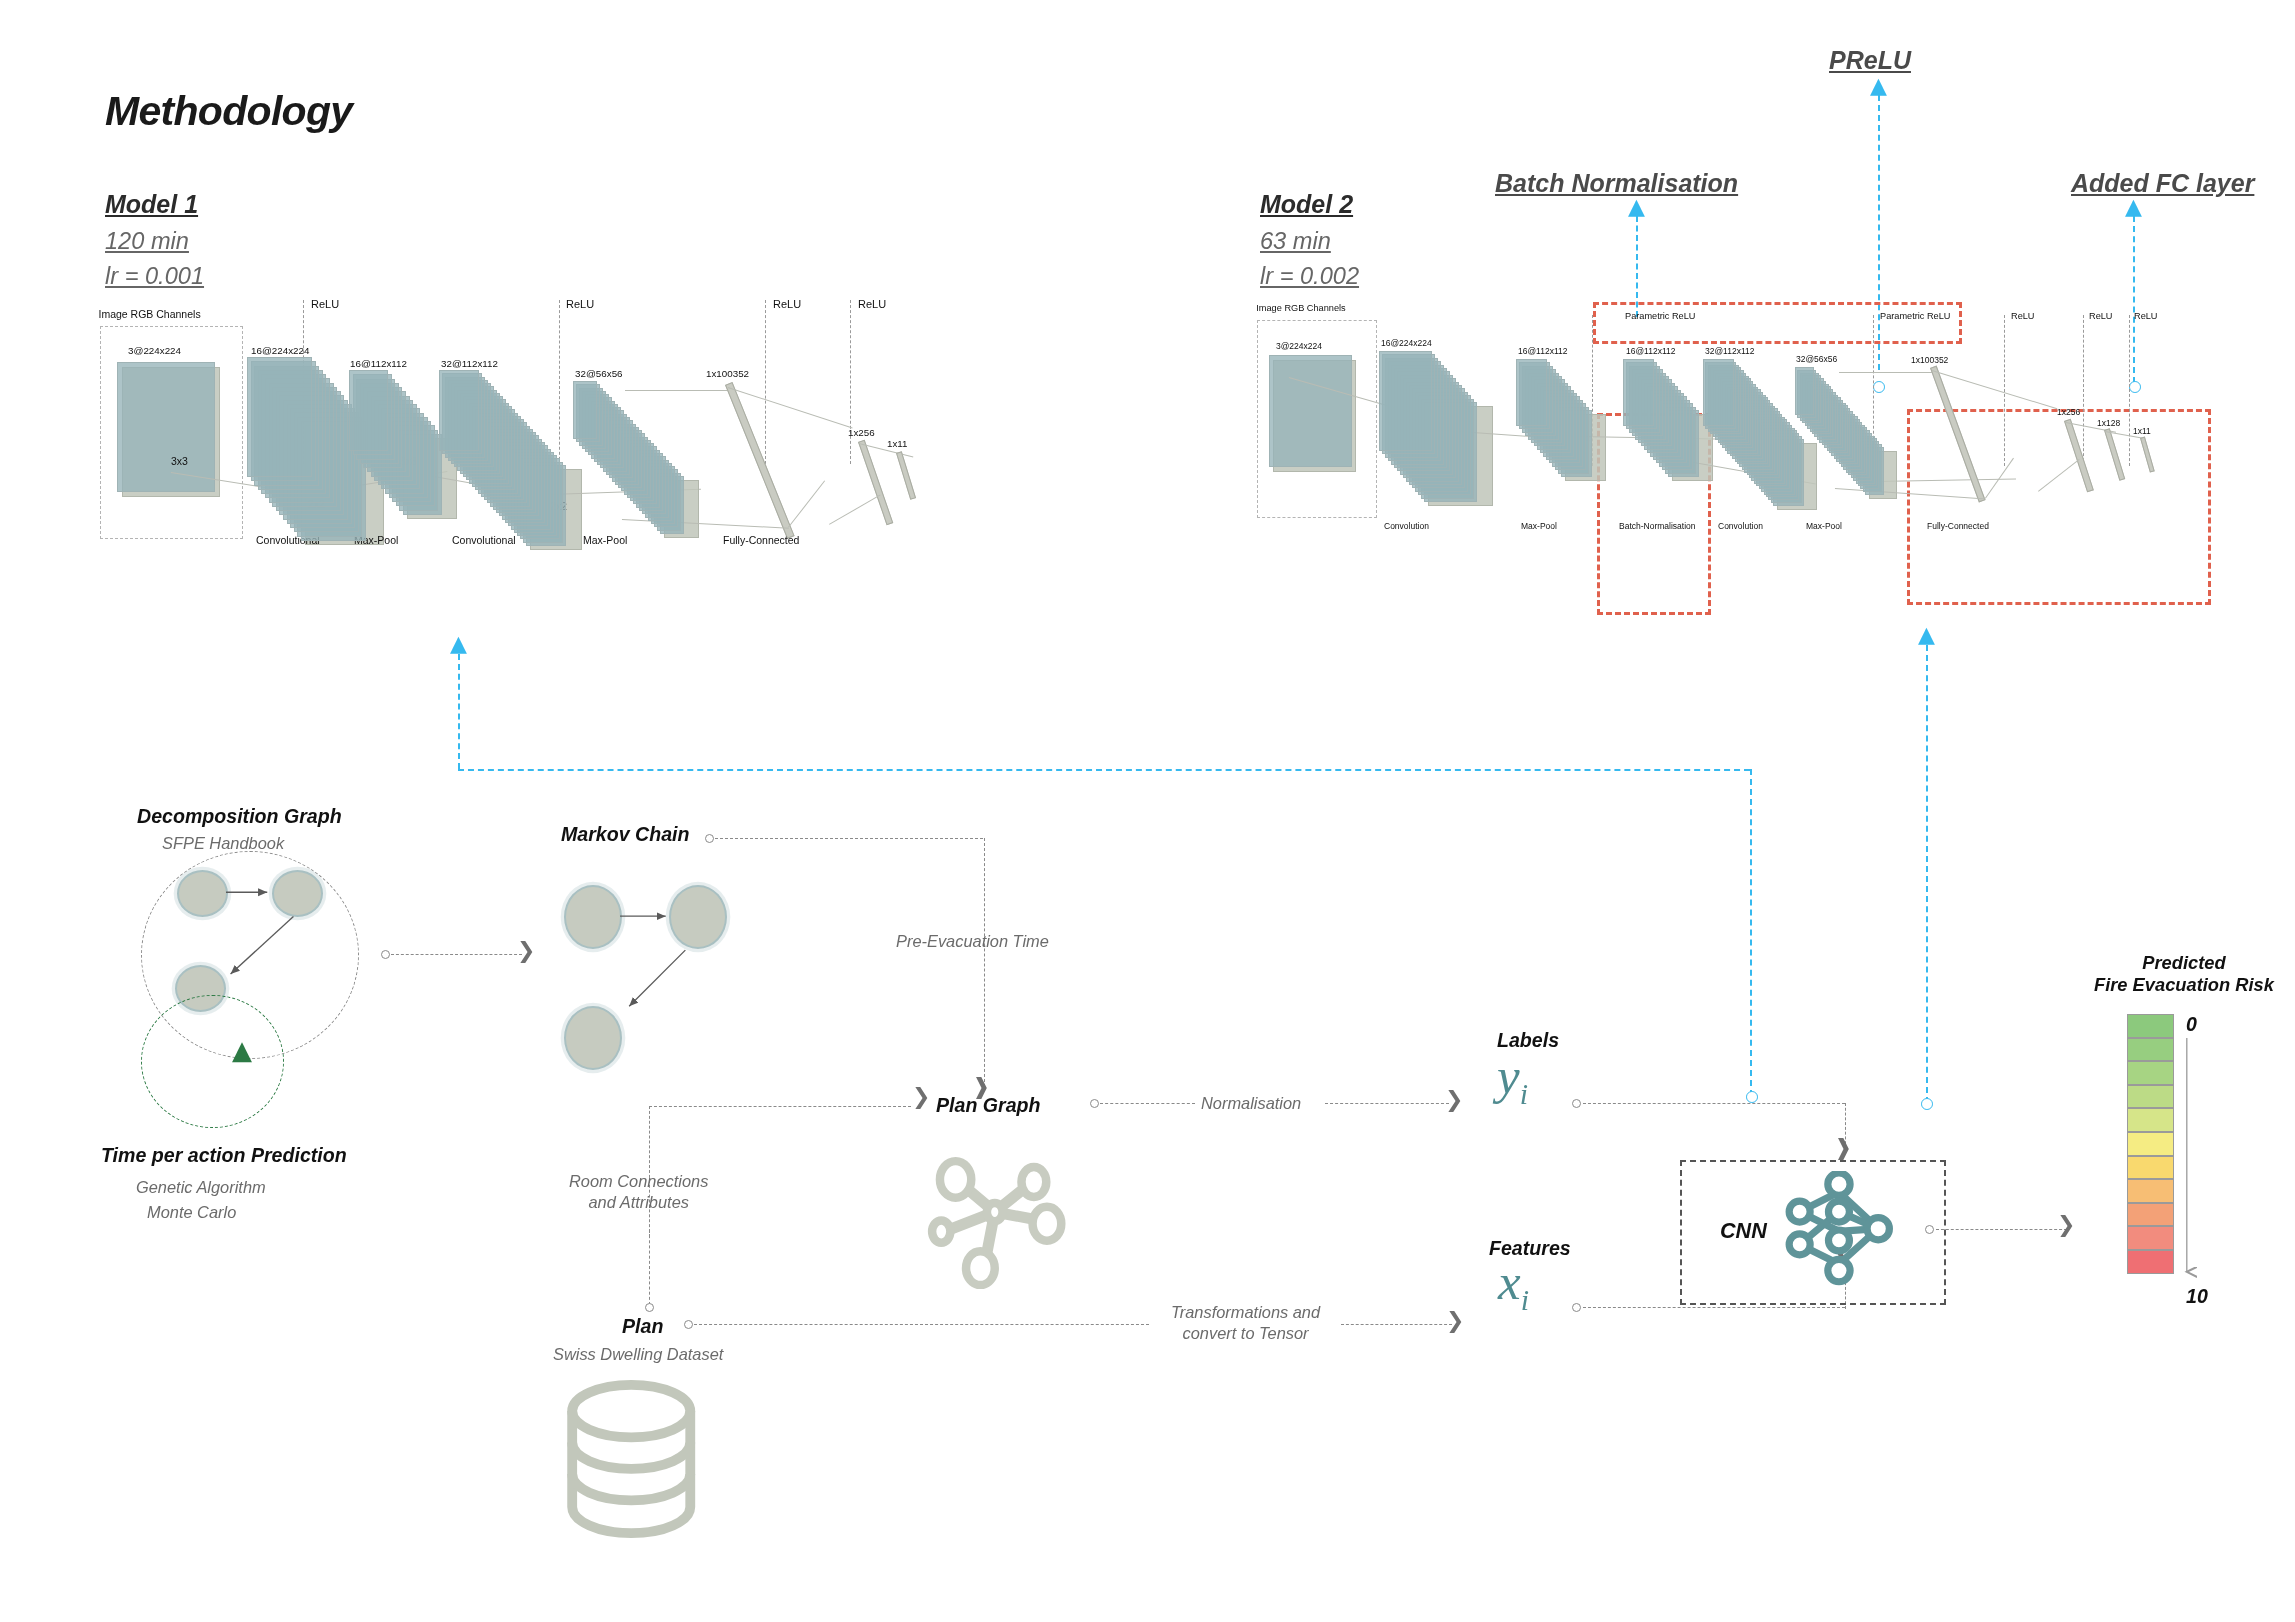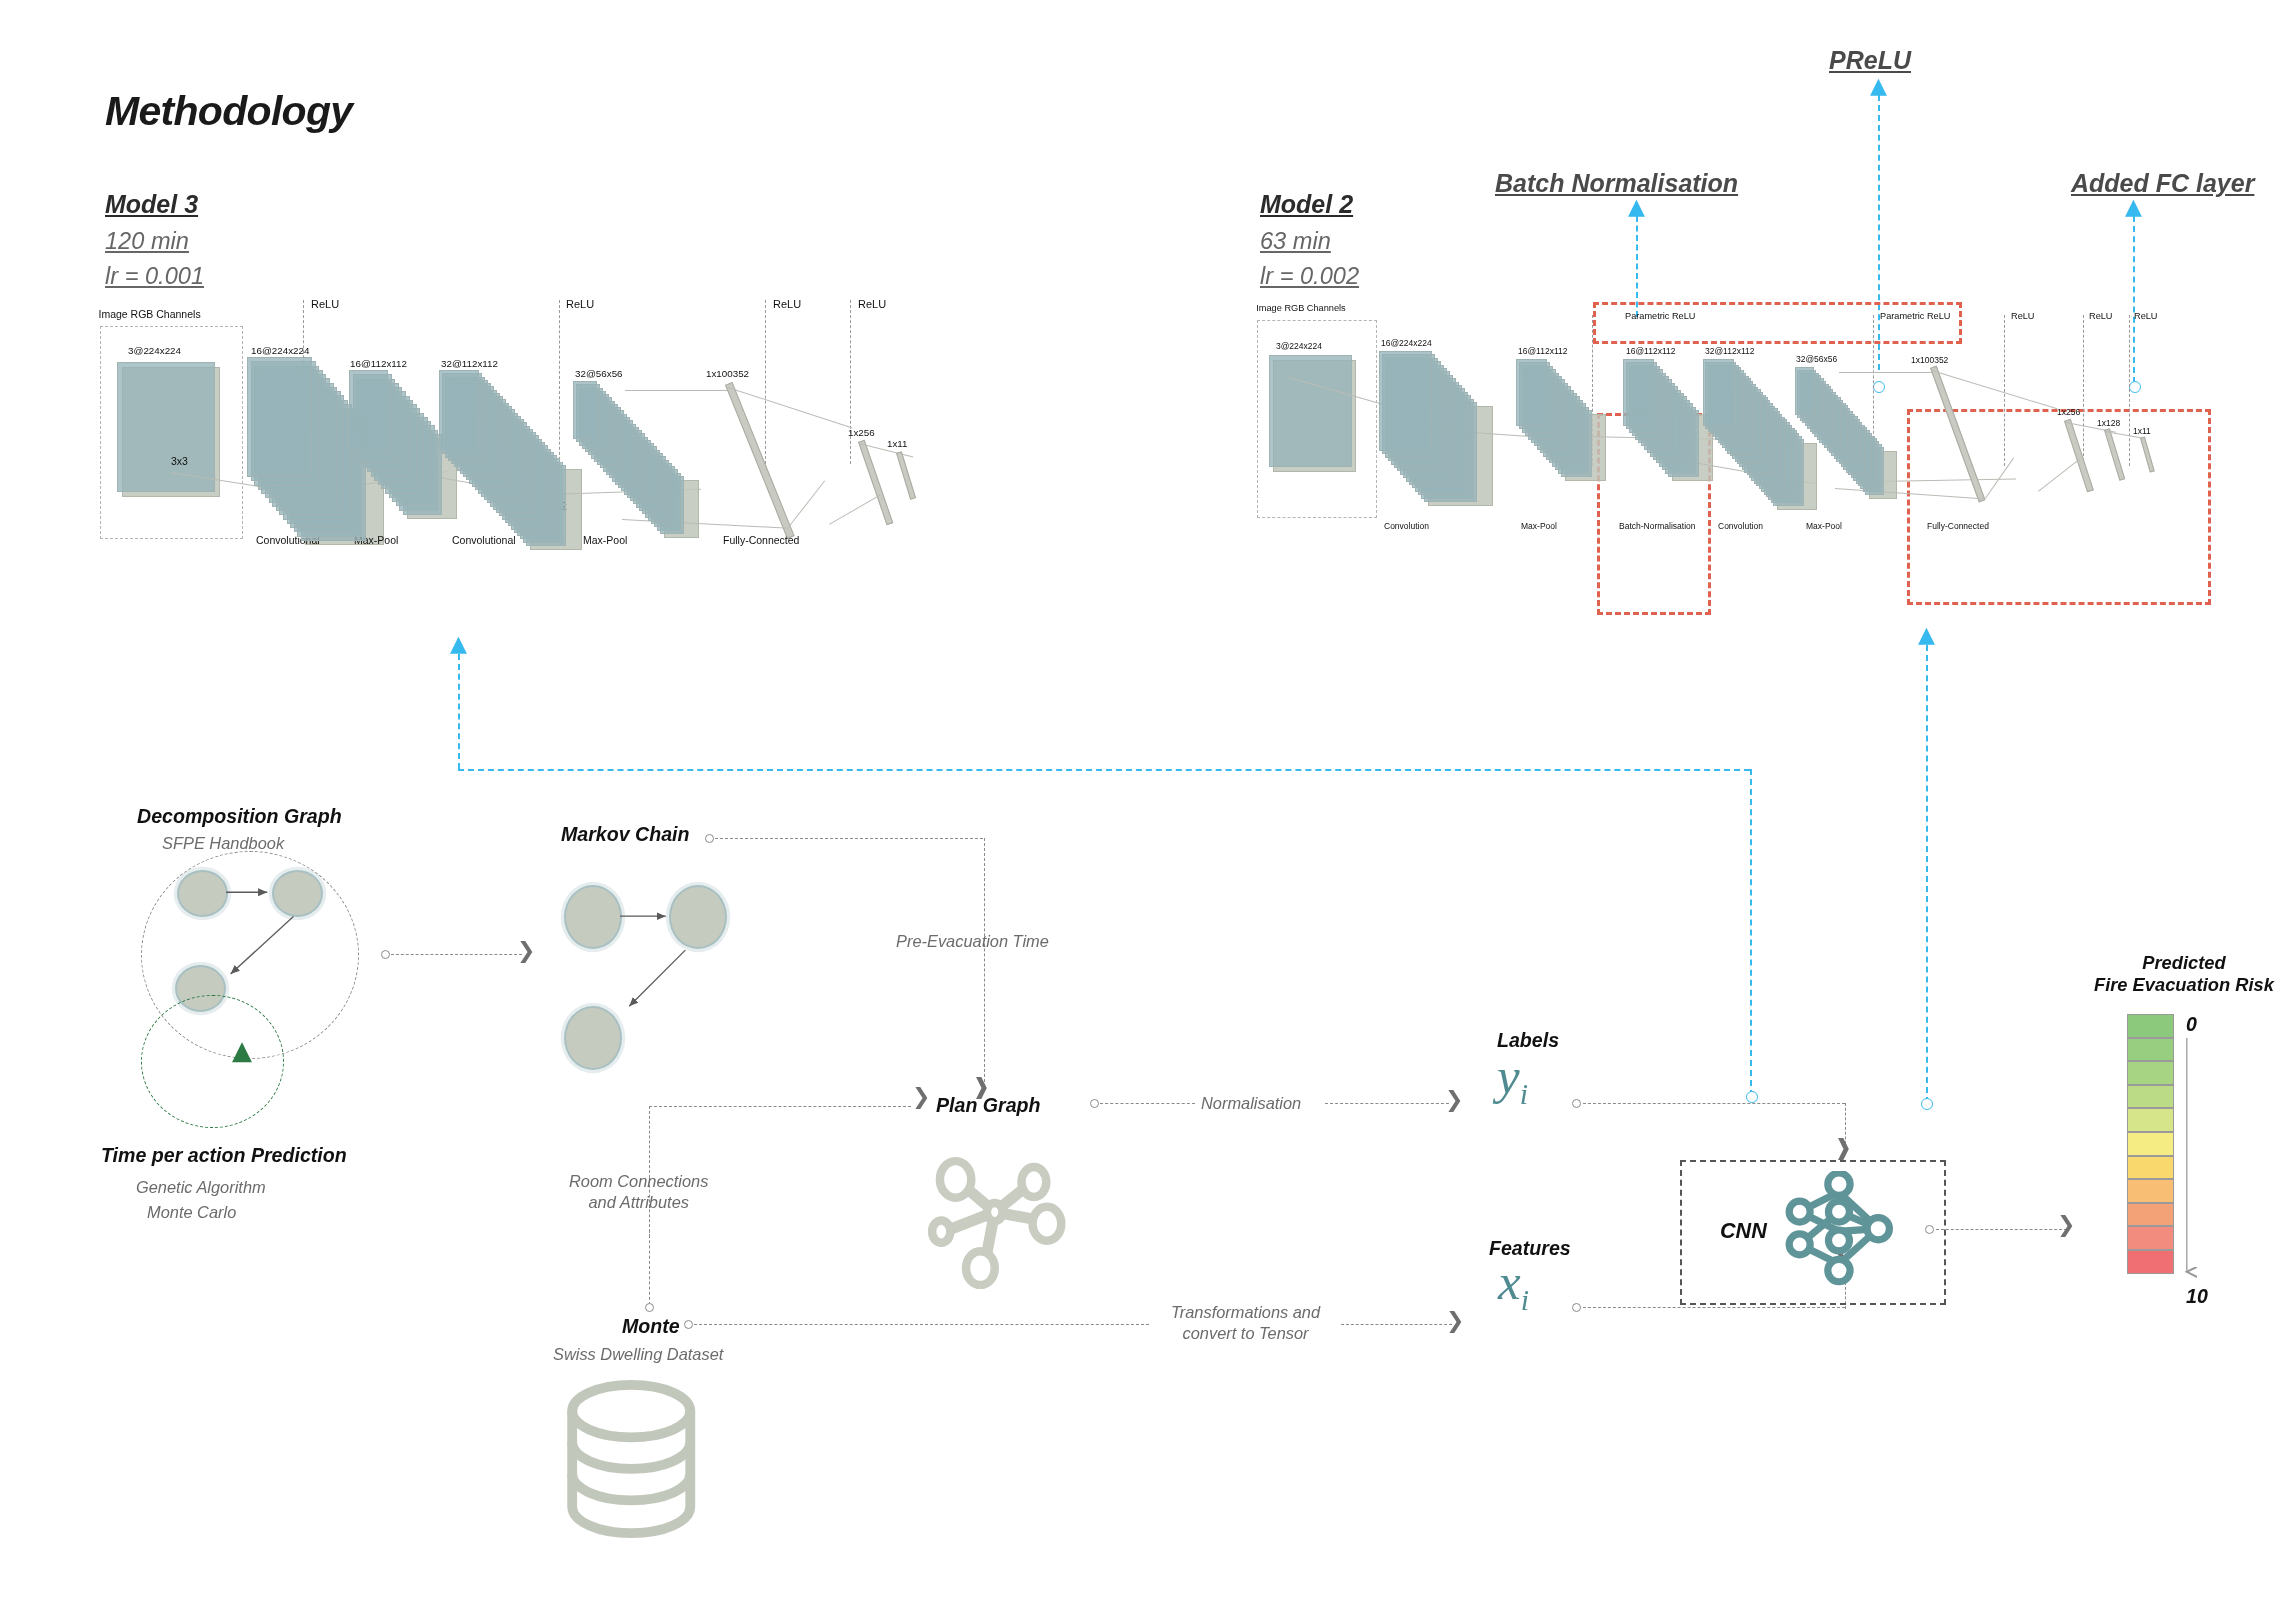--- a/index.html
+++ b/index.html
@@ -49,21 +49,21 @@
   .arw{position:absolute;color:#6f6f6f;font-size:22px;line-height:1;font-family:"DejaVu Sans",sans-serif;}
   .arw.cyan{color:#35b9ef;}
   .arw.green{color:#2c7a44;font-weight:bold;}
 </style>
 </head>
 <body>
 
 <div class="abs" id="page-title">Methodology</div>
 
 <div class="abs" style="left:105px;top:190px;">
-  <div class="model-head">Model 3 </div>
+  <div class="model-head">Model 1 </div>
   <div class="model-sub" style="margin-top:9.2px">120 min</div>
   <div class="model-sub" style="margin-top:7.9px">lr = 0.001</div>
 </div>
 
 <div class="abs" style="left:1260px;top:190px;">
   <div class="model-head">Model 2</div>
   <div class="model-sub" style="margin-top:9.2px">63 min</div>
   <div class="model-sub" style="margin-top:7.9px">lr = 0.002</div>
 </div>
 
@@ -517,21 +517,21 @@
     <ellipse cx="98" cy="178" rx="22" ry="26"></ellipse>
   </g>
 </svg>
 
 <div class="abs opencirc" style="left:1090px;top:1099px;"></div>
 <div class="abs dash-h" style="left:1100px;top:1103px;width:95px;"></div>
 <div class="abs flow-edge" style="left:1201px;top:1093px;">Normalisation</div>
 <div class="abs dash-h" style="left:1325px;top:1103px;width:124px;"></div>
 <div class="abs arw" style="left:1445px;top:1089px;">❯</div>
 
-<div class="abs flow-title" style="left:622px;top:1315px;">Monte</div>
+<div class="abs flow-title" style="left:622px;top:1315px;">Plan</div>
 <div class="abs flow-sub" style="left:553px;top:1345px;">Swiss Dwelling Dataset</div>
 <div class="abs opencirc" style="left:684px;top:1320px;"></div>
 <div class="abs dash-h" style="left:694px;top:1324px;width:455px;"></div>
 <div class="abs flow-edge" style="left:1171px;top:1302px;">
   <span style="white-space:pre-line;">Transformations and
 convert to Tensor</span>
 </div>
 <div class="abs dash-h" style="left:1341px;top:1324px;width:111px;"></div>
 <div class="abs arw" style="left:1446px;top:1310px;">❯</div>
 

